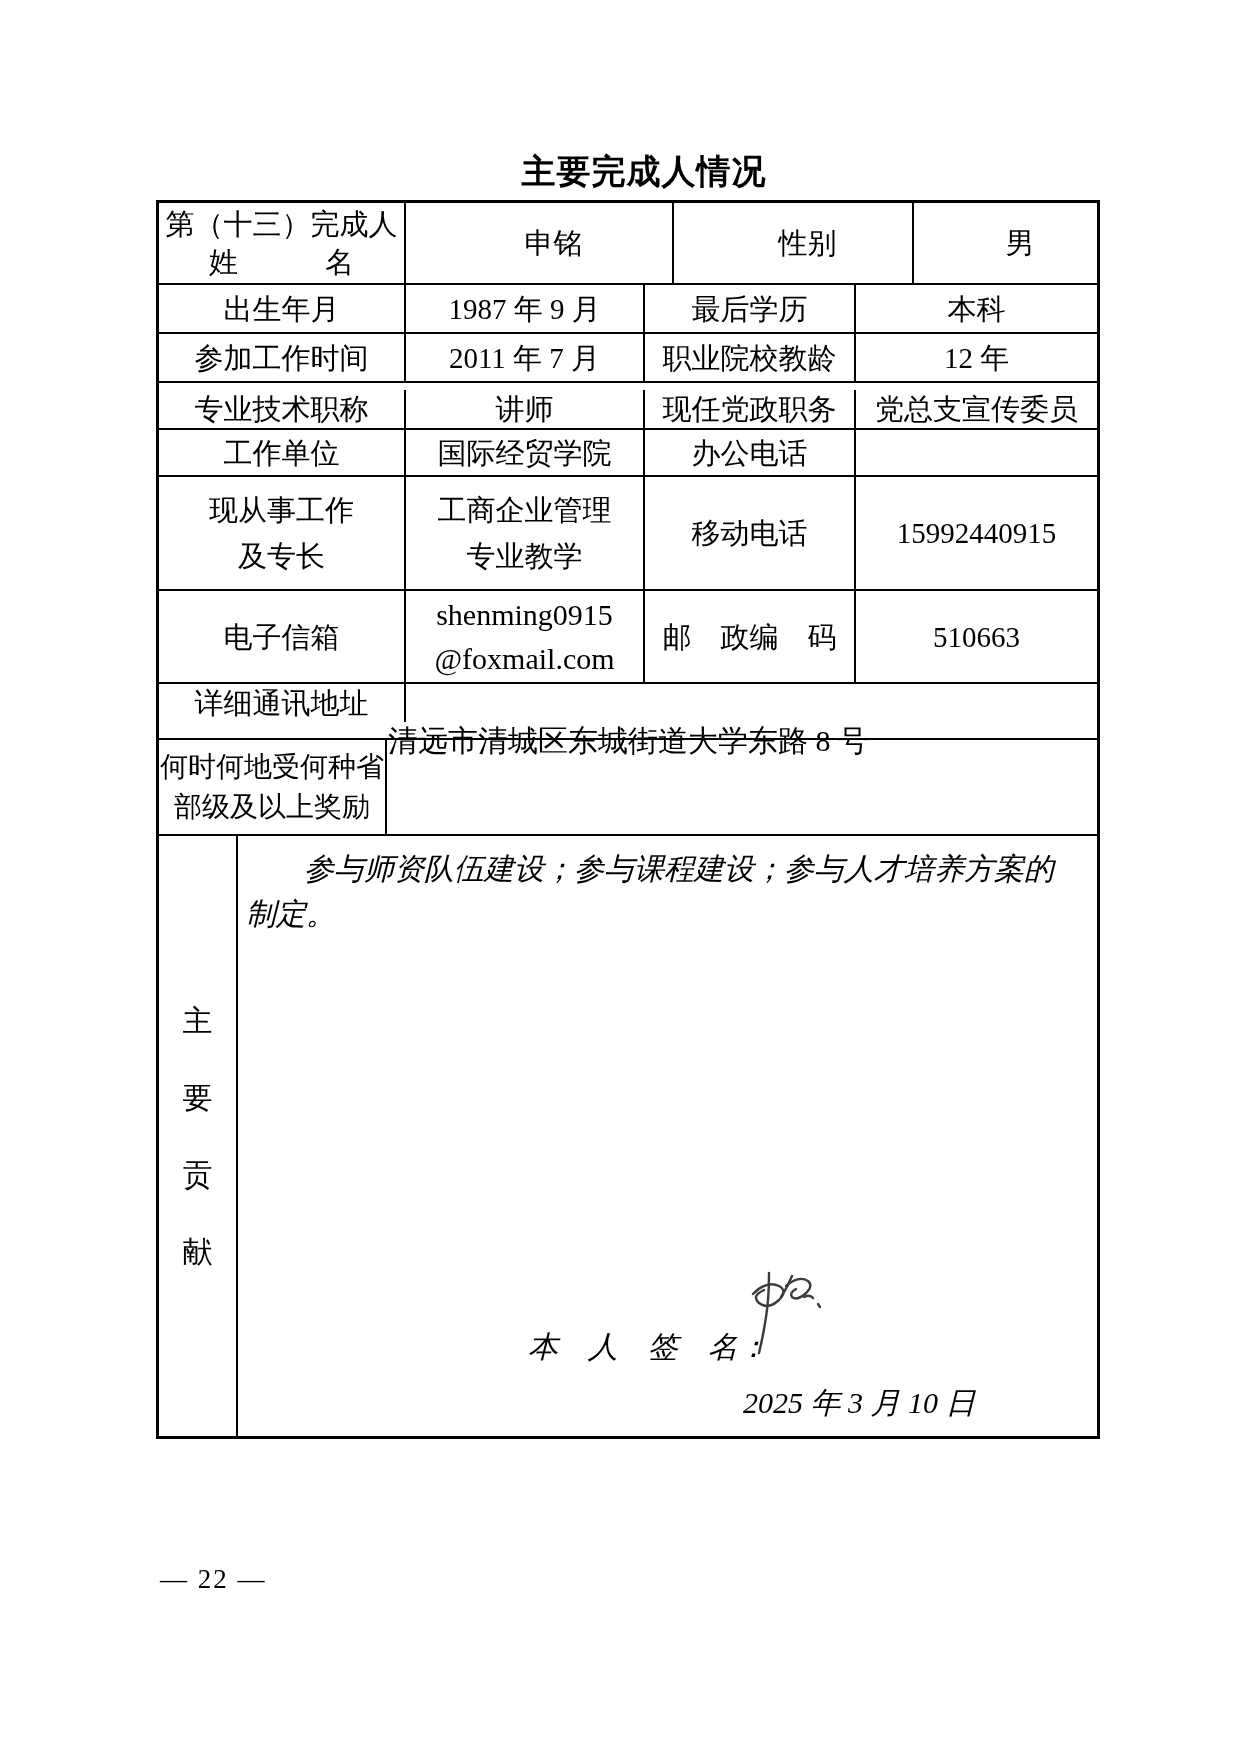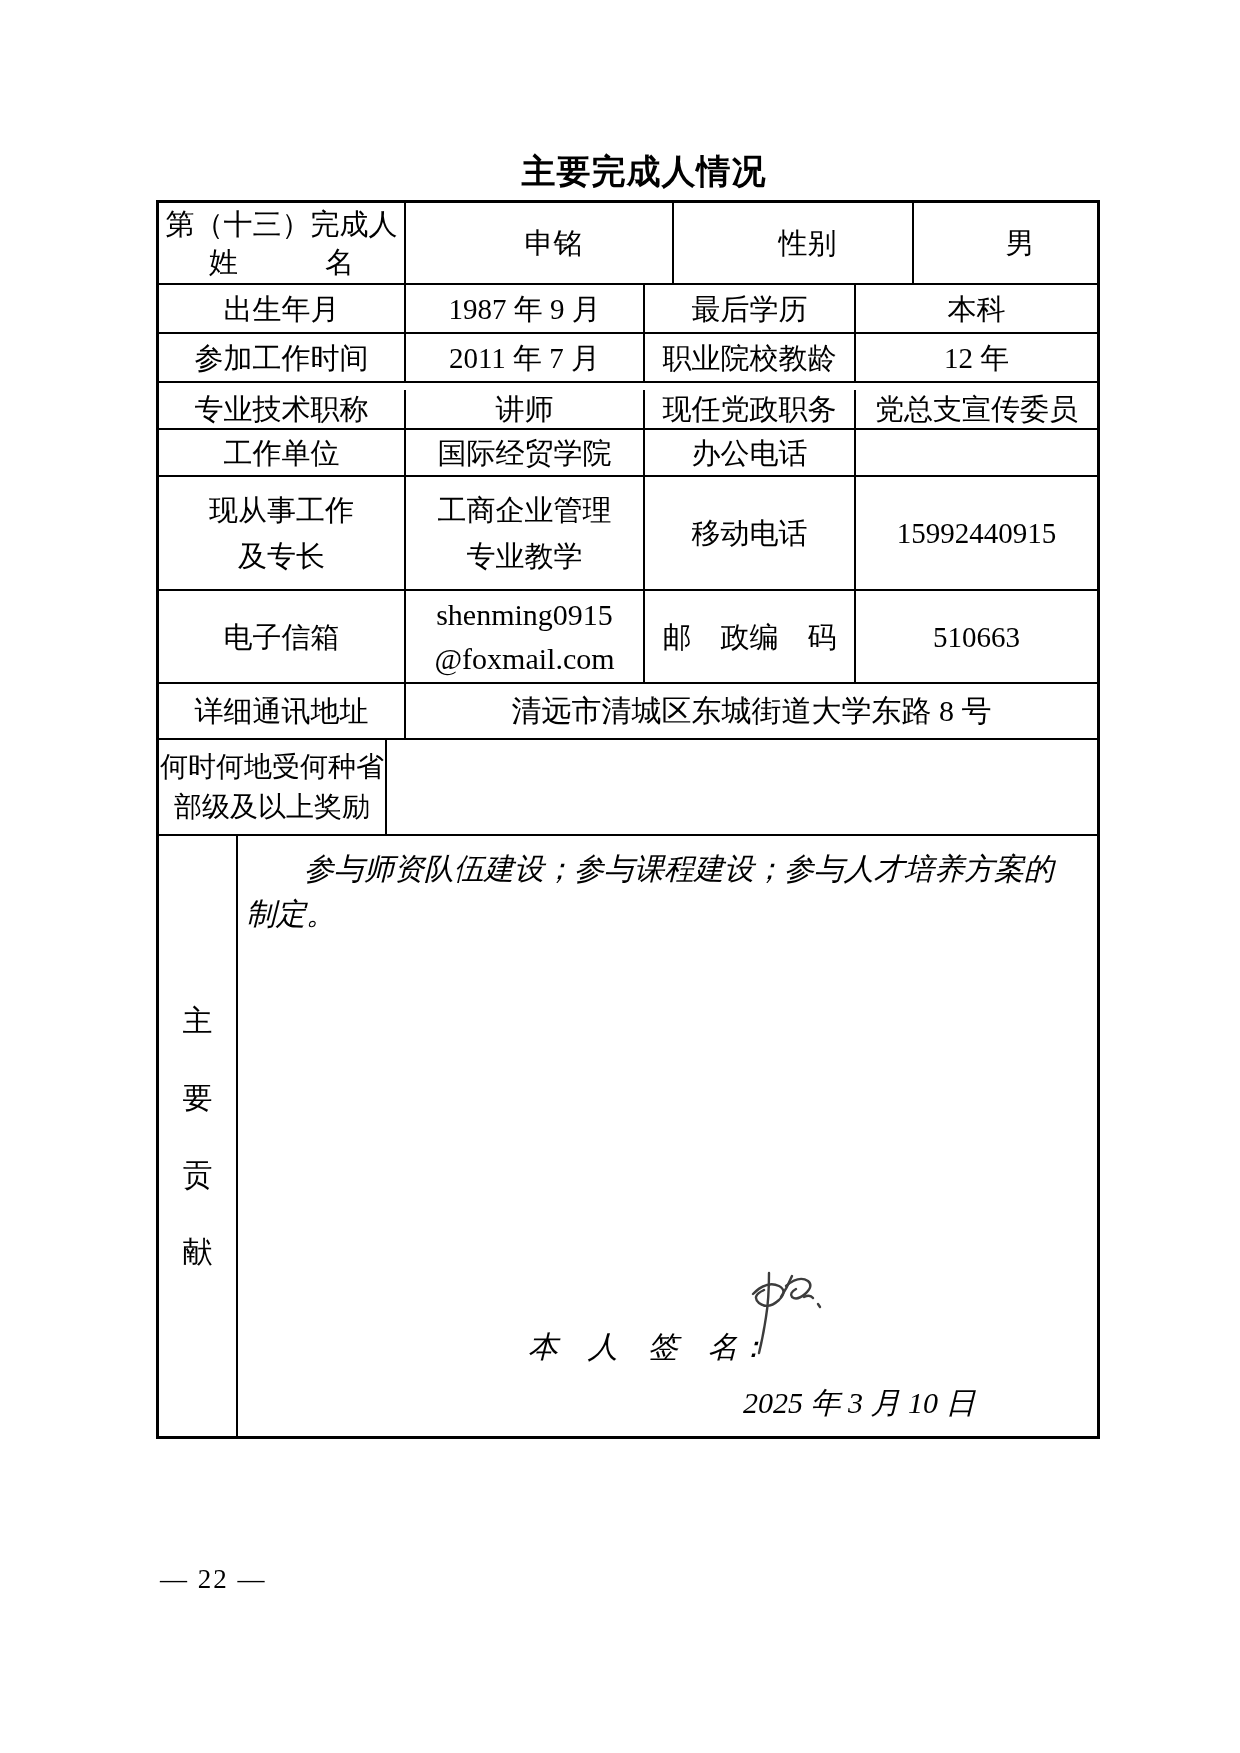--- a/index.html
+++ b/index.html
@@ -48,21 +48,21 @@
   .cell:last-child{border-right:none;}
   .c1{width:247px;}
   .c2{width:239px;}
   .c3{width:211px;}
   .c4{flex:1;}
   .c1n{width:228px;}
   .c1v{width:79px;}
   .wide{flex:1;}
   .r1{height:80px;gap:29px;}  .r2{height:47px;}  .r3{height:47px;}
   .r4{height:45px;align-items:flex-end;}  .r5{height:45px;}  .r6{height:112px;}
-  .r7{height:91px;}  .r8{height:54px;}  .r9{height:94px;justify-content:flex-end;}
+  .r7{height:91px;}  .r8{height:54px;flex-direction:column;}  .r9{height:94px;justify-content:flex-end;}
   .r10{height:600px;}
   .r6 .cell{line-height:46px;}
   .r7 .cell{line-height:44px;}
   .lg{font-size:30px;}
   .sm{font-size:28px; line-height:40px;}
   .email{font-size:30px;}
   .vlabel{
     flex-direction:column;
     justify-content:center;
     gap:47px;

